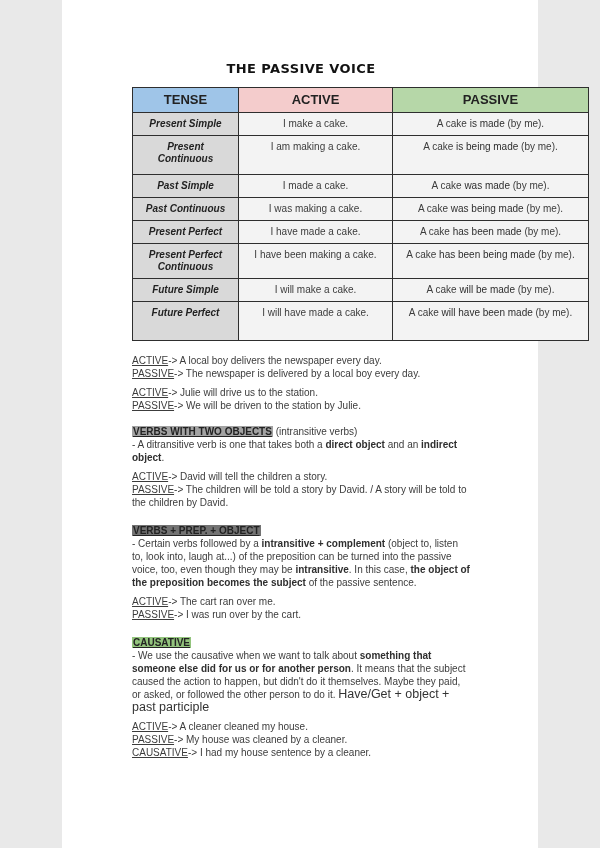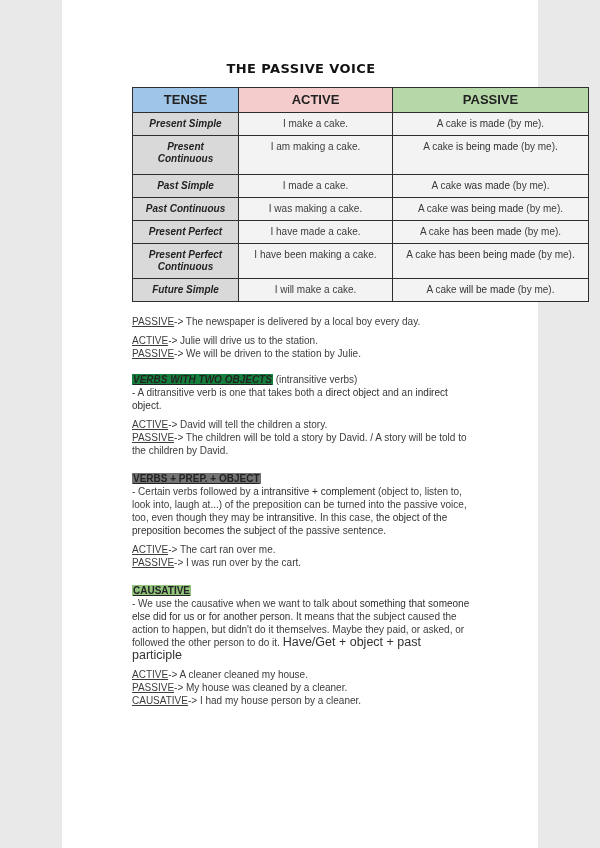--- a/index.html
+++ b/index.html
@@ -66,24 +66,24 @@
   .ex .lbl{text-decoration:underline;}
   .gap-s{height:6px;}
   .gap-m{height:13px;}
   .gap-l{height:15px;}
   .hl{
     font-weight:bold;
     text-decoration:underline;
     color:#222;
     padding:0 1px;
   }
-  .hl-orange{background:#15803d;font-style:italic;}
+  .hl-orange{background:#a3a3a3;}
   .hl-red{background:#737373;}
   .hl-green{background:#93c47d;}
-  .desc b{font-weight:normal;color:#2f2f2f;text-align:center;}
+  .desc b{font-weight:bold;color:#2f2f2f;text-align:center;}
   .formula{font-size:12.5px;color:#333;}
 </style>
 </head>
 <body>
 
 <div class="page">
 
   <h1 class="title">THE PASSIVE VOICE</h1>
 
   <table class="pv">
@@ -128,23 +128,29 @@
       <tr>
         <td class="tense">Present Perfect Continuous</td>
         <td>I have been making a cake.</td>
         <td><span>A cake </span><b>has been being made</b><span> (by me).</span></td>
       </tr>
       <tr>
         <td class="tense">Future Simple</td>
         <td>I will make a cake.</td>
         <td><span>A cake </span><b>will be made</b><span> (by me).</span></td>
       </tr>
+      <tr class="tall">
+        <td class="tense">Future Perfect</td>
+        <td>I will have made a cake.</td>
+        <td><span>A cake </span><b>will have been made</b><span> (by me).</span></td>
+      </tr>
     </tbody>
   </table>
 
+  <p class="ex"><span class="lbl">ACTIVE</span><span>-&gt;</span><span> A local boy delivers the newspaper every day.</span></p>
   <p class="ex"><span class="lbl">PASSIVE</span><span>-&gt;</span><span> The newspaper is delivered by a local boy every day.</span></p>
 
   <div class="gap-s"></div>
 
   <p class="ex"><span class="lbl">ACTIVE</span><span>-&gt;</span><span> Julie will drive us to the station.</span></p>
   <p class="ex"><span class="lbl">PASSIVE</span><span>-&gt;</span><span> We will be driven to the station by Julie.</span></p>
 
   <div class="gap-m"></div>
 
   <p><span class="hl hl-orange">VERBS WITH TWO OBJECTS</span><span> (intransitive verbs)</span></p>
@@ -167,15 +173,15 @@
 
   <div class="gap-l"></div>
 
   <p><span class="hl hl-green">CAUSATIVE</span></p>
   <p class="desc"><span>- We use the causative when we want to talk about </span><b>something that someone else did for us or for another person</b><span>. It means that the subject caused the action to happen, but didn't do it themselves. Maybe they paid, or asked, or followed the other person to do it. </span><span class="formula">Have/Get + object + past participle</span></p>
 
   <div class="gap-s"></div>
 
   <p class="ex"><span class="lbl">ACTIVE</span><span>-&gt;</span><span> A cleaner cleaned my house.</span></p>
   <p class="ex"><span class="lbl">PASSIVE</span><span>-&gt;</span><span> My house was cleaned by a cleaner.</span></p>
-  <p class="ex"><span class="lbl">CAUSATIVE</span><span>-&gt;</span><span> I had my house person by a cleaner.</span></p>
+  <p class="ex"><span class="lbl">CAUSATIVE</span><span>-&gt;</span><span> I had my house sentence by a cleaner.</span></p>
 
 </div>
 
 </body></html>

